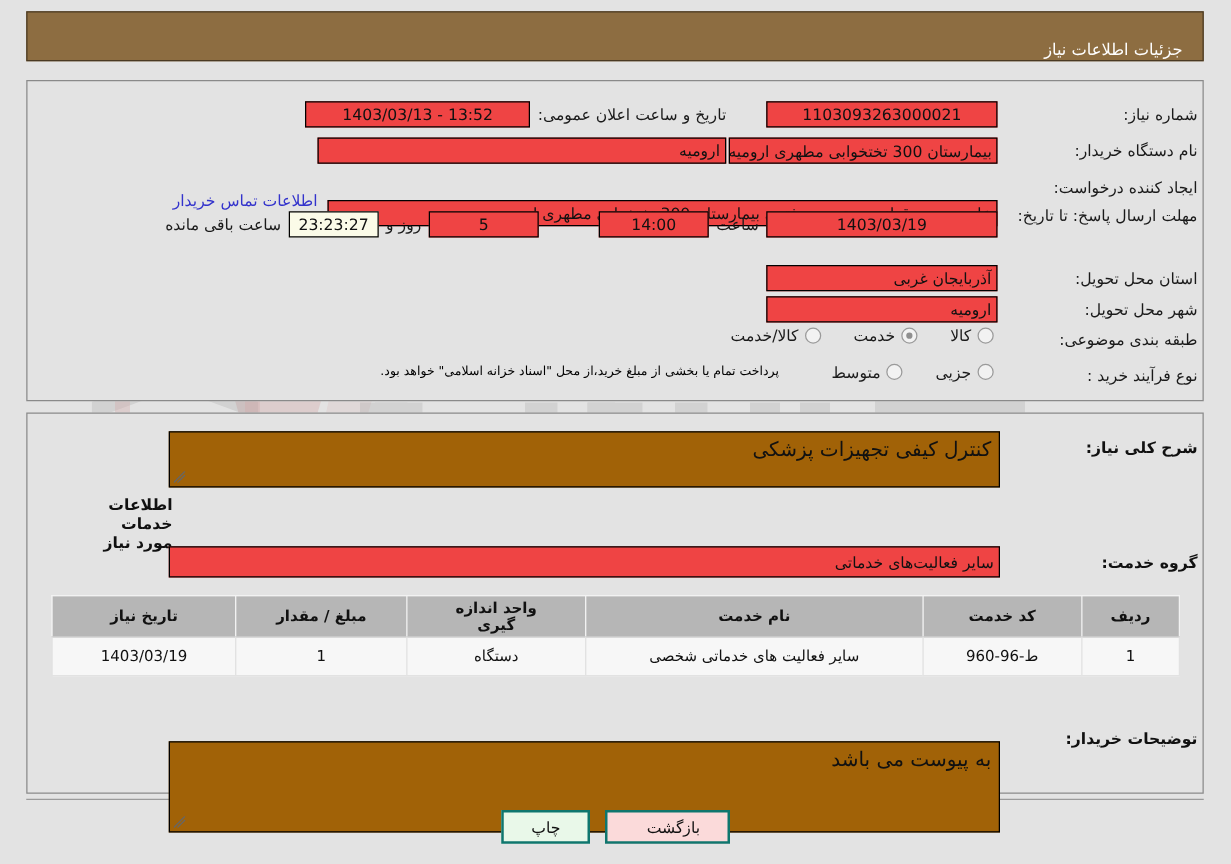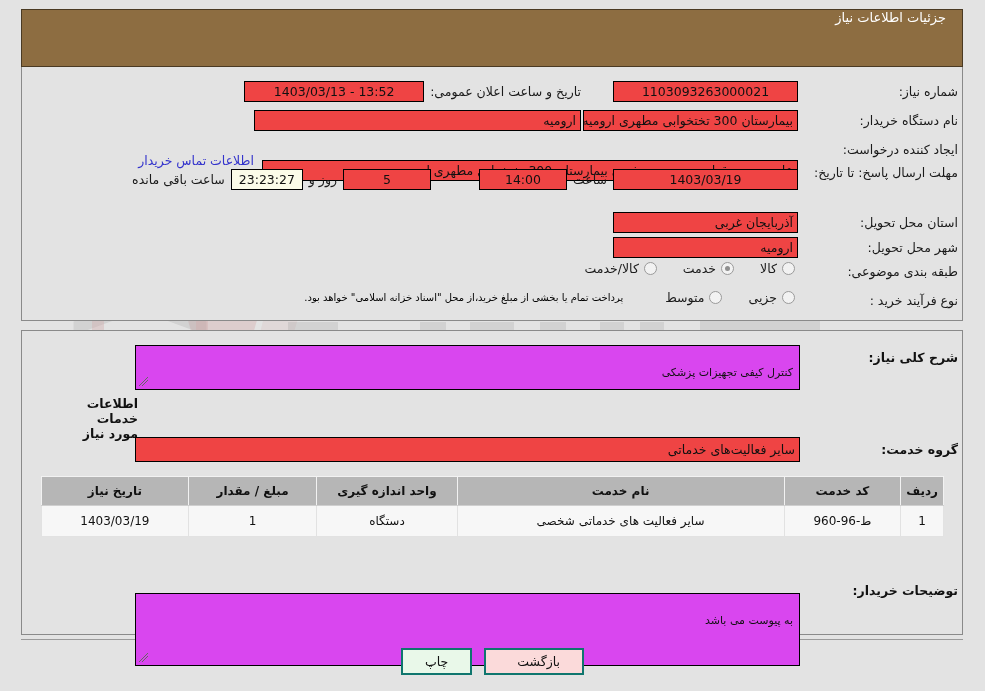--- a/index.html
+++ b/index.html
@@ -24,26 +24,26 @@
     width: 985px; height: 170px;
     pointer-events: none;
     z-index: 0;
     opacity: .85;
   }
 
   
   .titlebar {
     position: absolute;
     left: 21px; top: 9px;
-    width: 942px; height: 58px;
+    width: 942px; height: 40px;
     background: #8d6d41;
     border: 1px solid #4a3a23;
     box-sizing: border-box;
     display: flex;
-    align-items: flex-start;
+    align-items: flex-end;
     justify-content: flex-start;
     padding: 0 16px;
     z-index: 2;
   }
   .titlebar .t {
     color: #ffffff;
     font-size: 13px;
     letter-spacing: .2px;
   }
 
@@ -117,26 +117,26 @@
     width: 5px; height: 5px;
     border-radius: 50%;
     background: #8f8f8f;
   }
   .radio-group { display: flex; align-items: center; gap: 4px; }
   .radio-item  { display: flex; align-items: center; gap: 5px; margin-left: 22px; }
   .radio-item .rl { font-size: 12.5px; color: #1a1a1a; }
 
   
   .ta {
-    background: #d946ef;
+    background: #a16207;
     border: 1px solid #000000;
     box-sizing: border-box;
-    font-size: 11px;
-    color: #111;
-    padding: 20px 6px 0 6px;
+    font-size: 16px;
+    color: #111;
+    padding: 4px 6px 0 6px;
     text-align: right;
     position: relative;
     overflow: hidden;
     z-index: 3;
   }
   .ta .grip {
     position: absolute;
     left: 3px; bottom: 2px;
     width: 10px; height: 10px;
     color: #555;
@@ -171,21 +171,21 @@
     font-size: 12px;
   }
   #svc-table th {
     background: #b6b6b6;
     border: 1px solid #f2f2f2;
     border-bottom: 1px solid #cfcfcf;
     color: #111;
     font-weight: bold;
     font-size: 12px;
     height: 24px;
-    padding: 2px 4px;
+    padding: 2px 22px;
     text-align: center;
   }
   #svc-table td {
     background: #f7f7f7;
     border: 1px solid #e2e2e2;
     color: #111;
     height: 26px;
     padding: 2px 6px;
     text-align: center;
     font-size: 12px;

